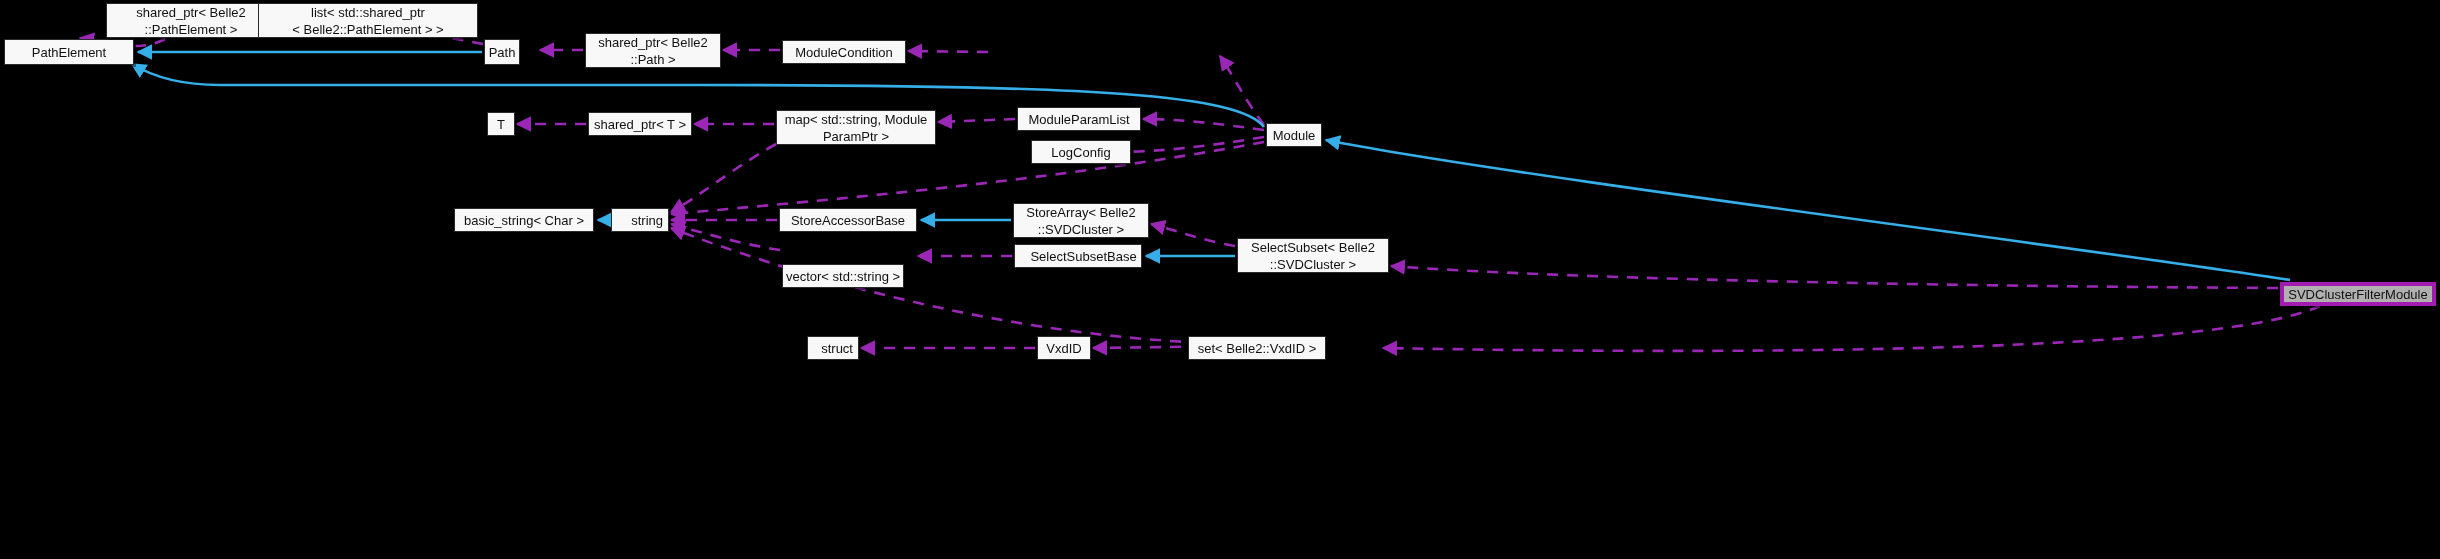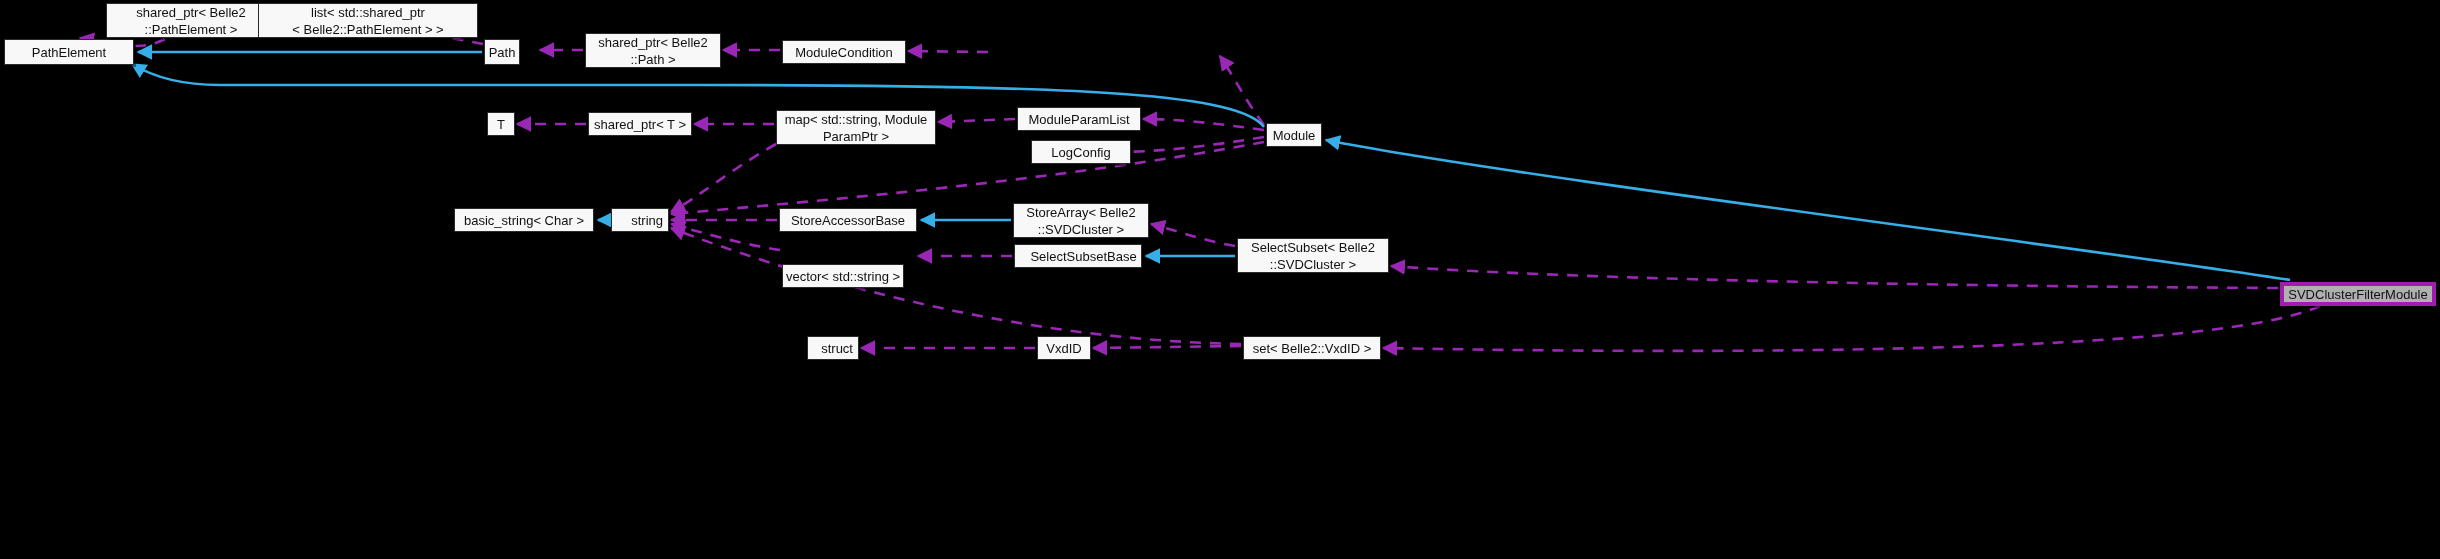--- a/index.html
+++ b/index.html
@@ -165,17 +165,17 @@
   </div>
   <div class="node highlight" style="left:2280px; top:282px; width:156px; height:24px;">
     <span class="node-label">SVDClusterFilterModule</span>
   </div>
   <div class="node" style="left:807px; top:336px; width:52px; height:24px;justify-content:flex-end;">
     <span class="node-label">struct</span>
   </div>
   <div class="node" style="left:1037px; top:336px; width:54px; height:24px;">
     <span class="node-label">VxdID</span>
   </div>
-  <div class="node" style="left:1243px; top:336px; width:138px; height:24px;">
+  <div class="node" style="left:1188px; top:336px; width:138px; height:24px;">
     <span class="node-label">set&lt; Belle2::VxdID &gt;</span>
   </div>
 
 </div>
 
 </body></html>

